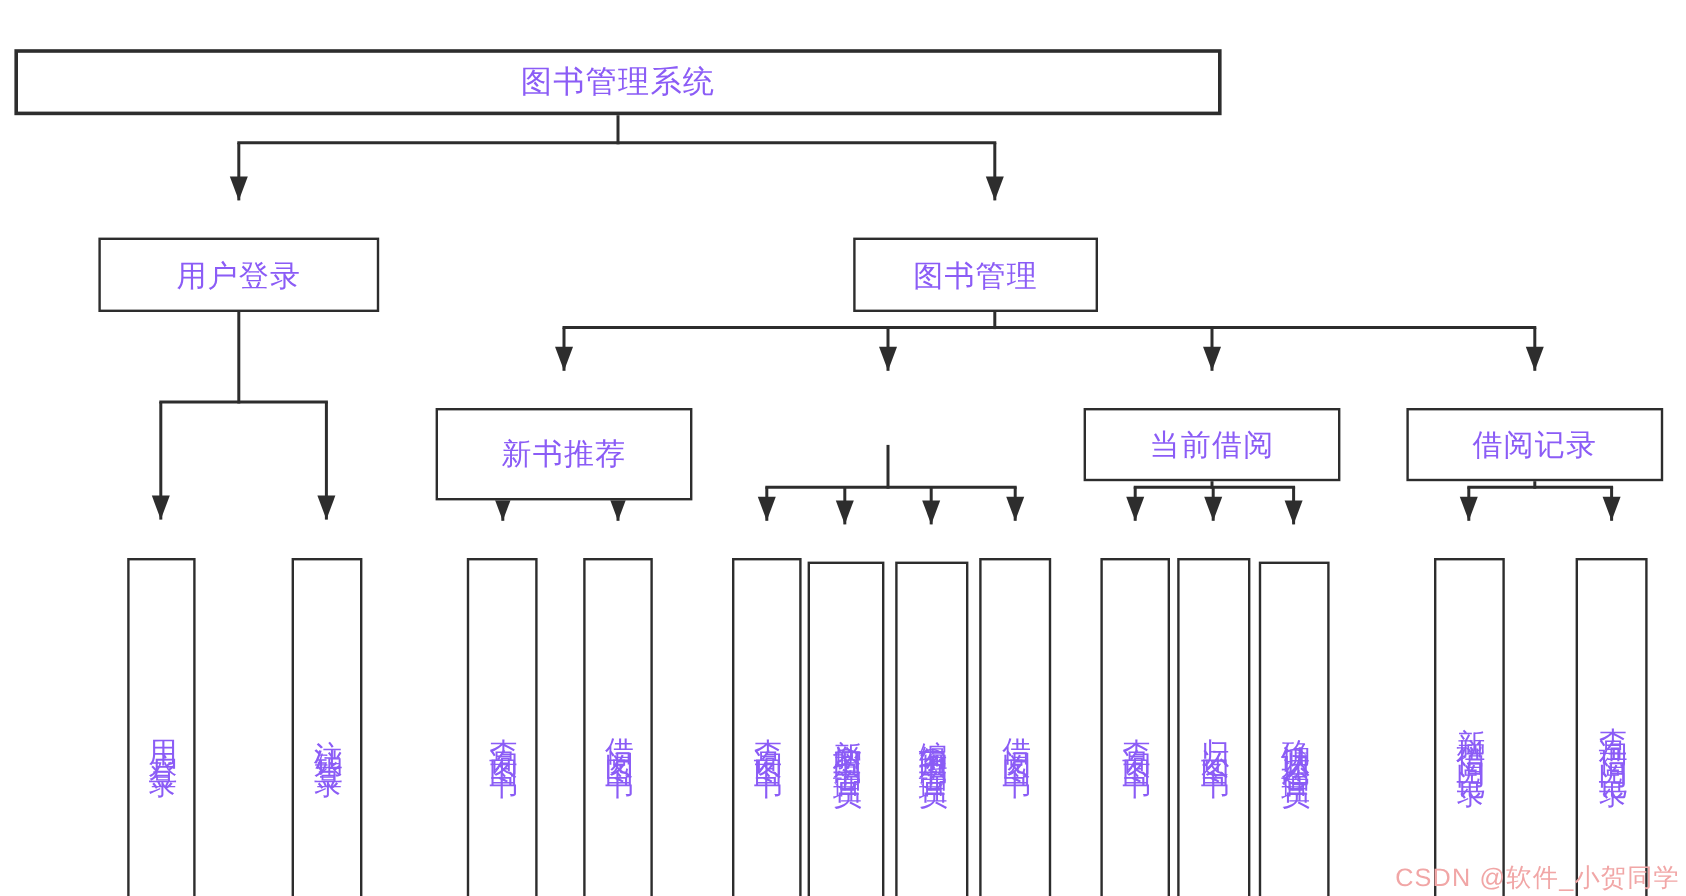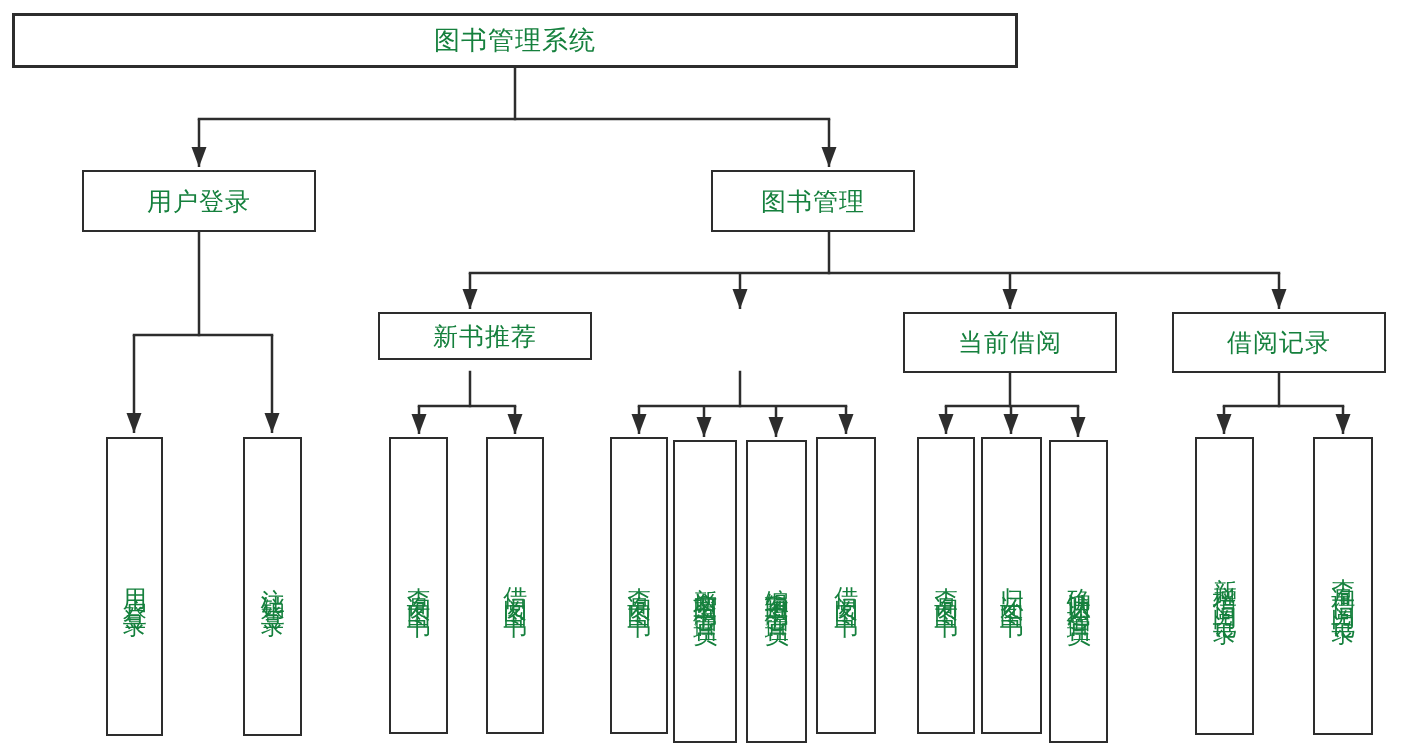--- a/index.html
+++ b/index.html
@@ -5,22 +5,22 @@
   html,body{margin:0;padding:0;}
   body{
     width:1405px;height:747px;overflow:hidden;background:#ffffff;
     font-family:"Liberation Sans","DejaVu Sans",sans-serif;
     position:relative;
   }
   #chart{position:absolute;left:0;top:0;width:1405px;height:747px;}
   #wires{position:absolute;left:0;top:0;z-index:0;}
   .box{
     position:absolute;box-sizing:border-box;z-index:1;
-    border:2.5px solid #2d2d2d;background:#ffffff;color:#15803d;
-    display:flex;align-items:center;justify-content:center;
+    border:2.5px solid #2d2d2d;background:#ffffff;color:#8b5cf6;
+    display:flex;align-items:center;justify-content:center;margin-top:28px;
   }
   .hbox{font-size:25px;letter-spacing:1px;}
   .rootbox{border-width:3px;font-size:26px;}
   .vbox span{
     display:block;
     writing-mode:vertical-rl;text-orientation:mixed;
     font-size:24px;line-height:1.1;letter-spacing:9px;
   }
   .vbox-long span{letter-spacing:5px;}
   #watermark{
@@ -83,21 +83,21 @@
       <line x1="1224" y1="406" x2="1224" y2="434" marker-end="url(#arw)"></line>
       <line x1="1343" y1="406" x2="1343" y2="434" marker-end="url(#arw)"></line>
     </g>
   </svg>
 
   <div class="box hbox rootbox" style="left:12px;top:13px;width:1006px;height:55px;">图书管理系统</div>
 
   <div class="box hbox" style="left:82px;top:170px;width:234px;height:62px;">用户登录</div>
   <div class="box hbox" style="left:711px;top:170px;width:204px;height:62px;">图书管理</div>
 
-  <div class="box hbox" style="left:378px;top:312px;width:214px;height:48px;">新书推荐</div>
+  <div class="box hbox" style="left:363px;top:312px;width:214px;height:77px;">新书推荐</div>
   <div class="box hbox" style="left:903px;top:312px;width:214px;height:61px;">当前借阅</div>
   <div class="box hbox" style="left:1172px;top:312px;width:214px;height:61px;">借阅记录</div>
 
   <div class="box vbox" style="left:106px;top:437px;width:57px;height:299px;">
     <span>用户登录</span>
   </div>
   <div class="box vbox" style="left:243px;top:437px;width:59px;height:299px;">
     <span>注销登录</span>
   </div>
 
@@ -131,14 +131,15 @@
     <span>确认归还（管理员）</span>
   </div>
 
   <div class="box vbox" style="left:1195px;top:437px;width:59px;height:298px;">
     <span>新增借阅记录</span>
   </div>
   <div class="box vbox" style="left:1313px;top:437px;width:60px;height:298px;">
     <span>查询借阅记录</span>
   </div>
 
+  <div id="watermark">CSDN @软件_小贺同学</div>
 
 </div>
 
 </body></html>

